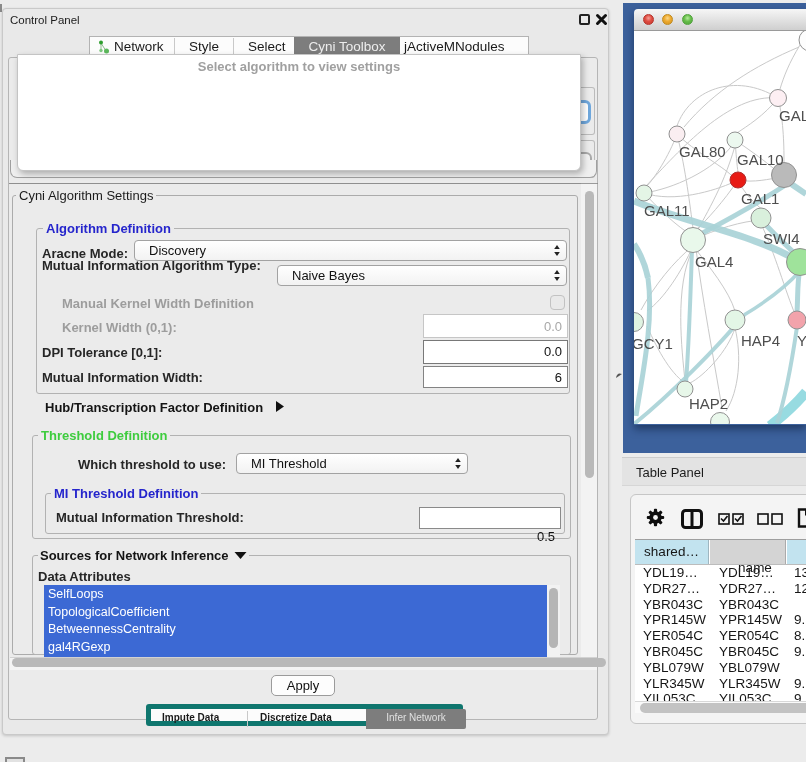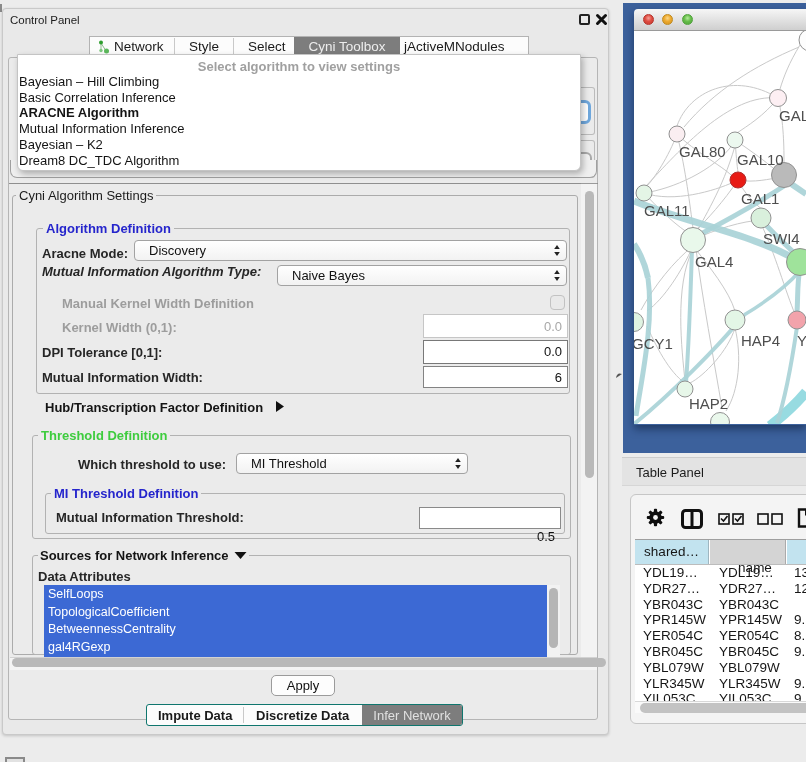--- a/index.html
+++ b/index.html
@@ -61,21 +61,21 @@
 <div class="glbl b" style="left:43px; top:221px; color:#2525cc;">Algorithm Definition</div>
 
 <div class="lbl" style="left:42px; top:246px;">Aracne Mode:</div>
 <div class="combo" style="left:134px; top:240px; width:433px; height:21px;">
     <span class="tx">Discovery</span>
   <svg class="stepper" viewBox="0 0 8 14">
       <path d="M4 1 L7 5.5 L1 5.5 Z" fill="#222"></path>
       <path d="M4 13 L7 8.5 L1 8.5 Z" fill="#222"></path>
     </svg>
 </div>
-<div class="lbl" style="left:42px; top:264px;font-style:italic;">Mutual Information Algorithm Type:</div>
+<div class="lbl" style="left:42px; top:258px;">Mutual Information Algorithm Type:</div>
 <div class="combo" style="left:277px; top:265px; width:290px; height:21px;">
     <span class="tx">Naive Bayes</span>
   <svg class="stepper" viewBox="0 0 8 14">
       <path d="M4 1 L7 5.5 L1 5.5 Z" fill="#222"></path>
       <path d="M4 13 L7 8.5 L1 8.5 Z" fill="#222"></path>
     </svg>
 </div>
 <div class="lbl dis" style="left:42px; top:296px;">Manual Kernel Width Definition</div>
 <div class="abs" style="left:550px; top:295px; width:15px; height:15px; background:#e9e9e9; border:1px solid #c2c2c2; border-radius:4px;"></div>
 <div class="lbl dis" style="left:42px; top:320px;">Kernel Width (0,1):</div>
@@ -129,21 +129,21 @@
 <div class="abs" style="left:549px; top:588px; width:9px; height:60px; background:#b5b5b5; border-radius:5px;"></div>
 
 <div class="abs" style="left:581px; top:183px; width:16px; height:474px; background:#f3f3f3; border-top:1px solid #9a9a9a;"></div>
 <div class="abs" style="left:585px; top:191px; width:9px; height:287px; background:#b9b9b9; border-radius:5px;"></div>
 
 <div class="abs" style="left:10px; top:657px; width:587px; height:13px; background:#f4f4f4; border-top:1px solid #d2d2d2;"></div>
 <div class="abs" style="left:12px; top:658px; width:594px; height:9px; background:#b9b9b9; border-radius:5px;"></div>
 
 <div class="abs" style="left:271px; top:675px; width:64px; height:21px; background:#fdfdfd; border:1px solid #9b9b9b; border-radius:5px; font-size:13px; color:#111; text-align:center;"><span style="position:relative; top:2px;">Apply</span></div>
 
-<div class="abs" style="left:146px; top:704px; width:317px; height:22px; background:#fcfcfc; border:1px solid #0f766e; border-radius:3px; font-size:13px; font-weight:bold; color:#1a1a1a;">
+<div class="abs" style="left:146px; top:704px; width:317px; height:22px; background:#fcfcfc; border:5px solid #0f766e; border-radius:3px; font-size:10px; font-weight:bold; color:#1a1a1a;">
   <div class="abs" style="left:11px; top:3px;">Impute Data</div>
   <div class="abs" style="left:96px; top:2px; width:1px; height:16px; background:#c9c9c9;"></div>
   <div class="abs" style="left:109px; top:3px;">Discretize Data</div>
   <div class="abs" style="left:215px; top:0; width:100px; height:20px; background:#7d7d7d; color:#e0e0e0; text-align:center; font-weight:normal; border-radius:0 2px 2px 0;"><span style="position:relative; top:3px;">Infer Network</span></div>
 </div>
 
 <div class="abs" style="left:5px; top:757px; width:20px; height:16px; background:#e2e2e2; border:2px solid #8a8a8a;"></div>
 
 <svg class="abs" style="left:615px; top:370px;" width="8" height="9" viewBox="0 0 8 9">
     <path d="M1 8 Q2 2 7 4 L4 6 Z" fill="#555"></path>
@@ -284,21 +284,13 @@
     <div class="abs" style="left:8px; top:25px; line-height:15.8px;">YDL19…<br>YDR27…<br>YBR043C<br>YPR145W<br>YER054C<br>YBR045C<br>YBL079W<br>YLR345W<br>YIL053C</div>
     <div class="abs" style="left:84px; top:25px; line-height:15.8px;">YDL19…<br>YDR27…<br>YBR043C<br>YPR145W<br>YER054C<br>YBR045C<br>YBL079W<br>YLR345W<br>YIL053C</div>
     <div class="abs" style="left:159px; top:25px; line-height:15.8px;">13<br>12<br>&nbsp;<br>9.<br>8.<br>9.<br>&nbsp;<br>9.<br>9.</div>
     <div class="abs" style="left:0; top:161px; width:182px; height:13px; background:#fafafa; border-top:1px solid #d8d8d8;"></div>
     <div class="abs" style="left:5px; top:163px; width:177px; height:10px; background:#c3c3c3; border-radius:5px;"></div>
   </div>
 </div>
 
 <div class="abs" style="left:17px; top:54px; width:564px; height:117px; background:#fff; border:1px solid #c4c4c4; box-shadow:2px 3px 6px rgba(0,0,0,0.28); z-index:50; font-size:13px; color:#141414; border-radius:0 0 6px 6px;">
   <div style="text-align:center; color:#a0a0a0; font-weight:bold; padding-top:4px;">Select algorithm to view settings</div>
-  <div style="padding-left:1px; line-height:15.7px; margin-top:0px;">
-    Bayesian – Hill Climbing<br>
-    Basic Correlation Inference<br>
-    <span class="b">ARACNE Algorithm</span><br>
-    Mutual Information Inference<br>
-    Bayesian – K2<br>
-    Dream8 DC_TDC Algorithm
-  </div>
 </div>
 
 </body></html>

